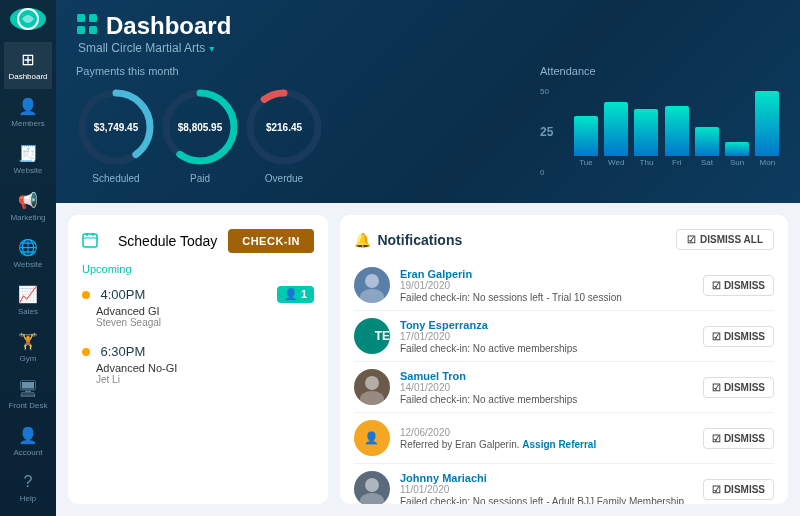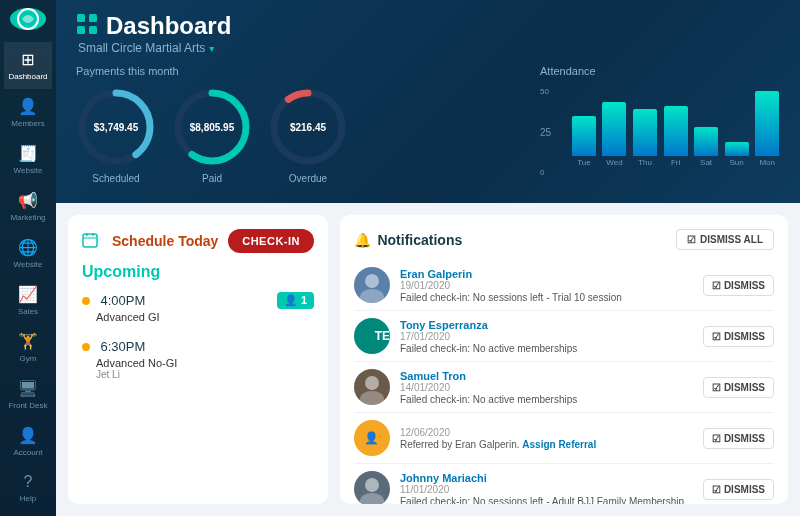--- a/index.html
+++ b/index.html
@@ -50,21 +50,21 @@
     .page-title { font-size: 24px; font-weight: 700; display: flex; align-items: center; gap: 8px; }
     .page-title-icon { color: #00c9b1; font-size: 20px; }
     .subtitle { font-size: 12px; color: #8ab4cc; display: flex; align-items: center; gap: 4px; margin-top: 1px; margin-left: 2px; }
     .subtitle-chevron { font-size: 10px; color: #00c9b1; }
 
     .top-content { display: flex; gap: 20px; margin-top: 10px; }
 
     
     .payments-section { flex: 1; }
     .section-label { font-size: 11px; color: #8ab4cc; margin-bottom: 10px; }
-    .payment-cards { display: flex; gap: 16px; }
+    .payment-cards { display: flex; gap: 4px; }
     .payment-card { display: flex; flex-direction: column; align-items: center; gap: 6px; }
     .donut-wrapper { position: relative; width: 80px; height: 80px; }
     .donut-wrapper svg { width: 80px; height: 80px; }
     .donut-value {
       position: absolute; top: 50%; left: 50%; transform: translate(-50%, -50%);
       font-size: 10px; font-weight: 700; color: white; text-align: center; white-space: nowrap;
     }
     .payment-label { font-size: 10px; color: #8ab4cc; }
 
     
@@ -80,27 +80,27 @@
 
     
     .bottom-section { display: flex; gap: 0; flex: 1; padding: 12px; gap: 12px; overflow: hidden; }
 
     
     .schedule-panel {
       background: white; border-radius: 10px; width: 260px; flex-shrink: 0;
       padding: 14px; overflow-y: auto;
     }
     .schedule-header { display: flex; align-items: center; justify-content: space-between; margin-bottom: 10px; }
-    .schedule-title { font-size: 14px; font-weight: 700; color: #c2410c; display: flex; align-items: center; gap: 14px; }
+    .schedule-title { font-size: 14px; font-weight: 400; color: #000000; display: flex; align-items: center; gap: 20px; }
     .schedule-icon { color: #00c9b1; }
     .checkin-btn {
-      background: #b91c1c; color: white; border: none; border-radius: 12px;
+      background: #a16207; color: white; border: none; border-radius: 4px;
       padding: 6px 14px; font-size: 11px; font-weight: 700; cursor: pointer; letter-spacing: 0.5px;
     }
-    .upcoming-label { font-size: 16px; color: #00c9b1; font-weight: 700; margin-bottom: 10px; }
+    .upcoming-label { font-size: 11px; color: #00c9b1; font-weight: 400; margin-bottom: 10px; }
     .schedule-item { margin-bottom: 14px; }
     .time-row { display: flex; align-items: center; justify-content: space-between; }
     .time-dot { display: inline-block; width: 8px; height: 8px; border-radius: 50%; background: #ffa500; margin-right: 6px; }
     .time-text { font-size: 13px; font-weight: 400; color: #1a3a4a; }
     .badge { background: #00c9b1; color: white; border-radius: 4px; padding: 2px 7px; font-size: 11px; font-weight: 600; }
     .class-name { font-size: 11px; color: #333; margin-top: 2px; margin-left: 14px; }
     .instructor { font-size: 10px; color: #888; margin-left: 14px; }
 
     
     .notifications-panel { background: white; border-radius: 10px; flex: 1; padding: 14px; overflow-y: auto; }
@@ -246,21 +246,21 @@
   </div>
           </div>
       </div>
 
       <div class="attendance-section">
         <div class="section-label">Attendance</div>
         <div class="chart-area">
           <div style="display:flex; gap:16px; height:90px;">
             <div style="display:flex; flex-direction:column; justify-content:space-between; margin-right:4px;">
               <span style="font-size:8px; color:#6a9ab8;">50</span>
-              <span style="font-size:10px; color:#6a9ab8;">25</span>
+              <span style="font-size:12px; color:#6a9ab8;font-weight:bold;">25</span>
               <span style="font-size:8px; color:#6a9ab8;">0</span>
             </div>
             <div class="chart-bars" id="chart-bars-container" style="flex:1; display:flex; align-items:flex-end; gap:5px; height:80px;">
                 <div class="chart-bar-group">
                   <div class="bar" style="height: 39.6px; width: 24px;"></div>
                   <div class="bar-label">Tue</div>
                 </div>
                 <div class="chart-bar-group">
                   <div class="bar" style="height: 54px; width: 24px;"></div>
                   <div class="bar-label">Wed</div>
@@ -313,20 +313,21 @@
       <div id="schedule-items-container">
           <div class="schedule-item">
     <div class="time-row">
       <div>
         <span class="time-dot"></span>
         <span class="time-text">4:00PM</span>
       </div>
       <span class="badge">👤 1</span>
     </div>
     <div class="class-name">Advanced GI</div>
+    <div class="instructor">Steven Seagal</div>
   </div>
           <div class="schedule-item">
     <div class="time-row">
       <div>
         <span class="time-dot"></span>
         <span class="time-text">6:30PM</span>
       </div>
 
     </div>
     <div class="class-name">Advanced No-GI</div>

